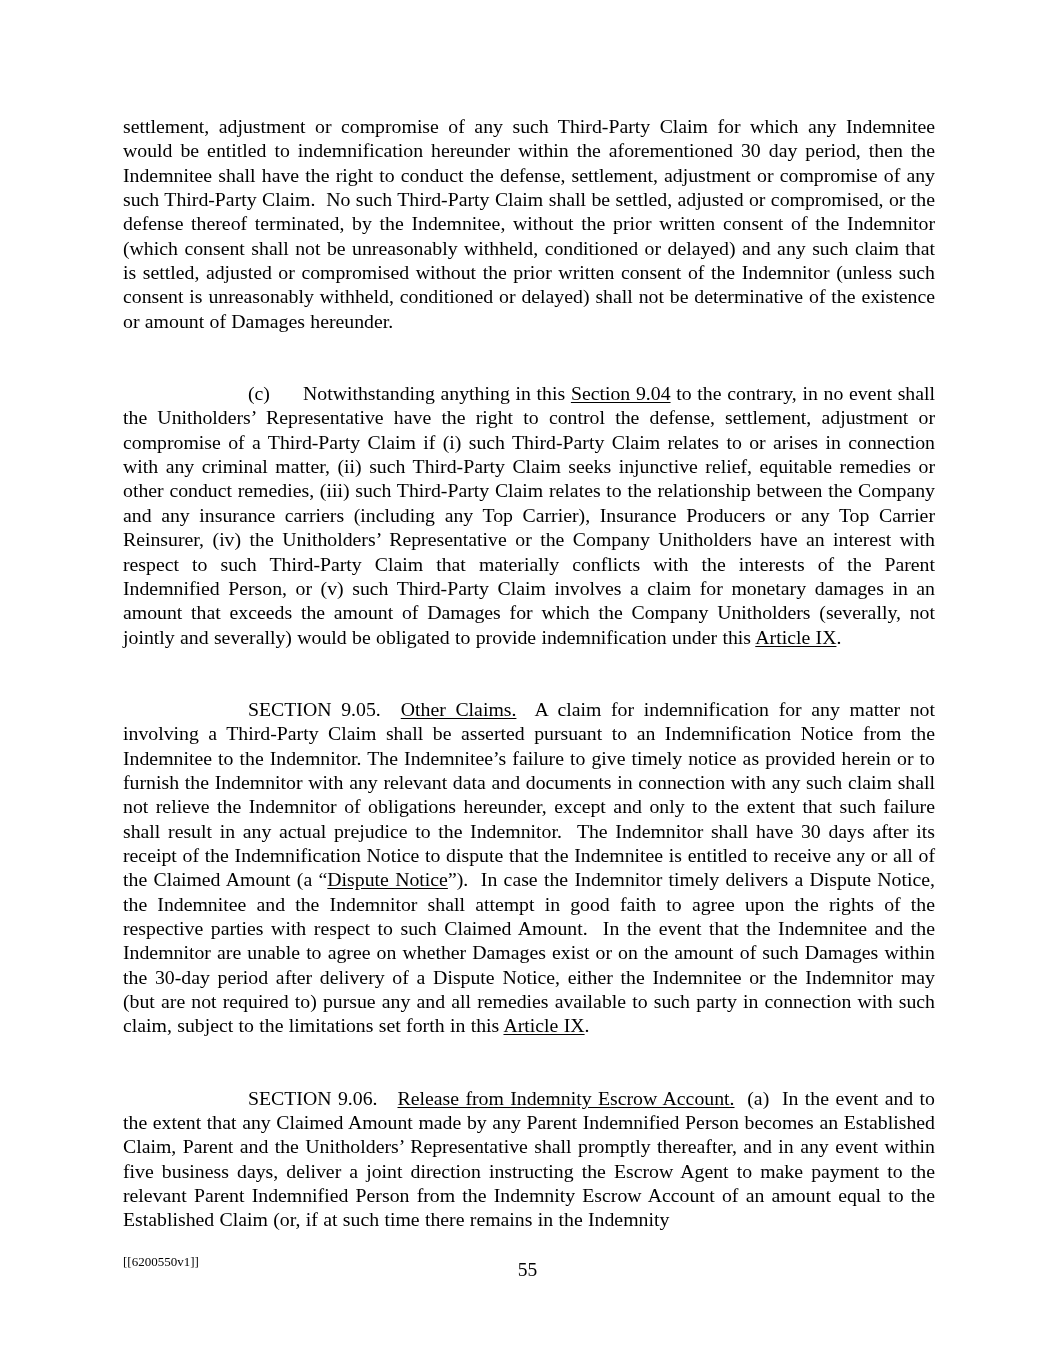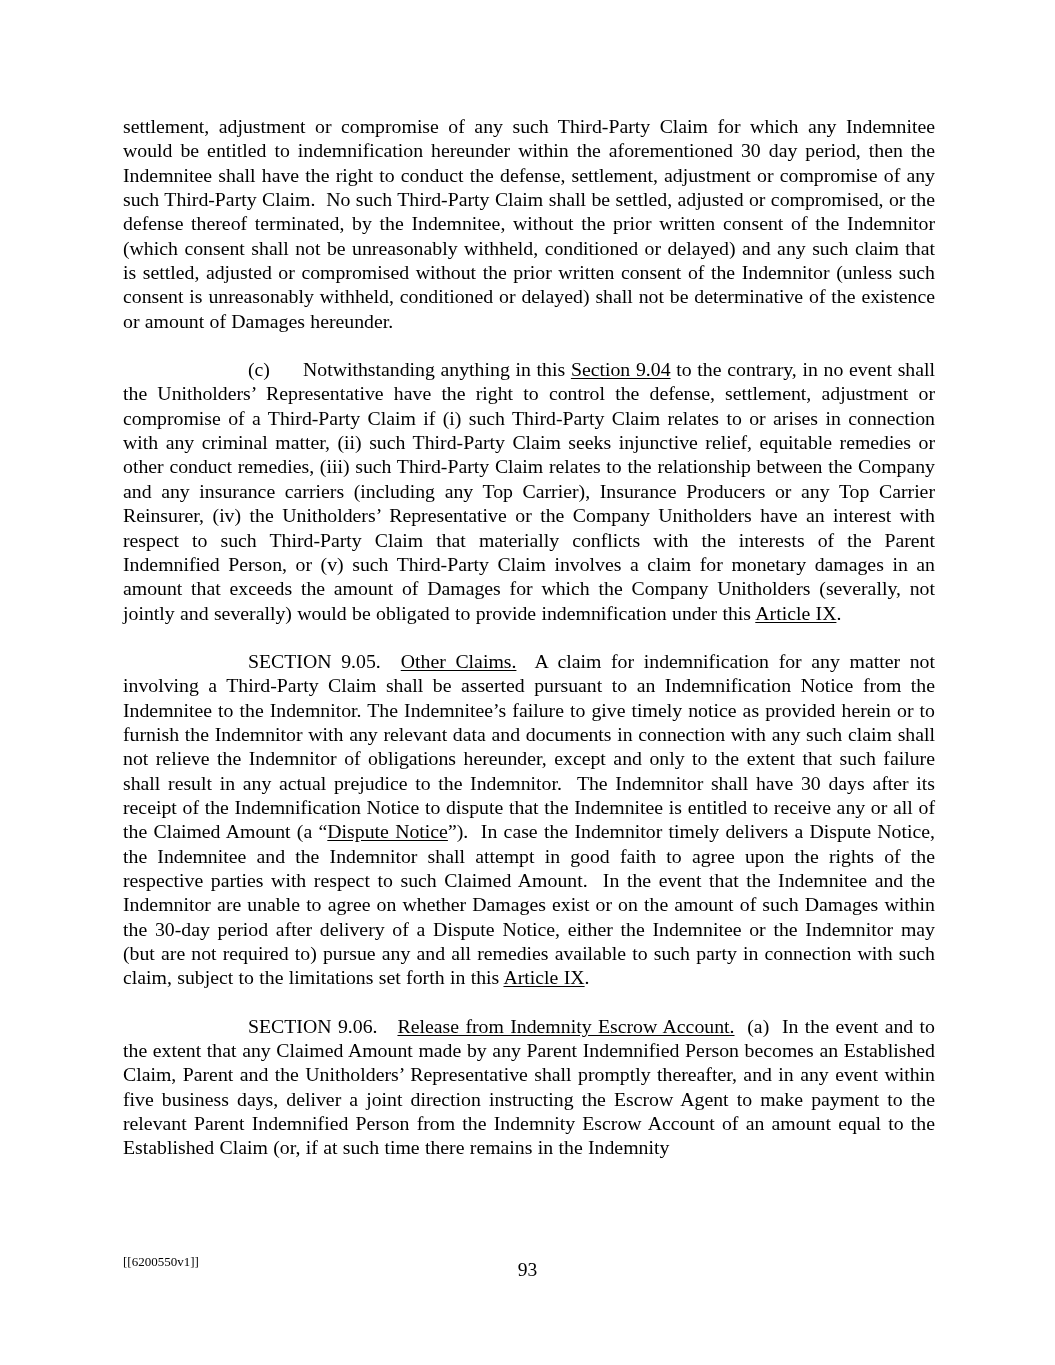--- a/index.html
+++ b/index.html
@@ -23,21 +23,21 @@
     top: 114px;
     width: 812px;
   }
   p.para {
     font-size: 19.8px;
     line-height: 24.35px;
     text-align: justify;
     margin: 0 0 24px 0;
     word-spacing: 0.02em;
   }
-  p.para.indent { text-indent: 125px; }
+  p.para.indent { text-indent: 125px; margin-top: 48px; }
   span.u { text-decoration: underline; text-underline-offset: 2px; }
   span.tab { display: inline-block; }
   .footer-page-number {
     position: absolute;
     top: 1258px;
     left: 0;
     width: 1055px;
     text-align: center;
     font-size: 19.5px;
     line-height: 24px;
@@ -53,15 +53,15 @@
 </head>
 <body>
 
 <div class="page">
   <div class="content">
       <p class="para"><span>settlement, adjustment or compromise of any such Third-Party Claim for which any Indemnitee would be entitled to indemnification hereunder within the aforementioned 30 day period, then the Indemnitee shall have the right to conduct the defense, settlement, adjustment or compromise of any such Third-Party Claim.&nbsp; No such Third-Party Claim shall be settled, adjusted or compromised, or the defense thereof terminated, by the Indemnitee, without the prior written consent of the Indemnitor (which consent shall not be unreasonably withheld, conditioned or delayed) and any such claim that is settled, adjusted or compromised without the prior written consent of the Indemnitor (unless such consent is unreasonably withheld, conditioned or delayed) shall not be determinative of the existence or amount of Damages hereunder.</span></p>
       <p class="para indent"><span>(c)</span><span class="tab" style="width: 33px;"></span><span>Notwithstanding anything in this </span><span class="u">Section 9.04</span><span> to the contrary, in no event shall the Unitholders’ Representative have the right to control the defense, settlement, adjustment or compromise of a Third-Party Claim if (i) such Third-Party Claim relates to or arises in connection with any criminal matter, (ii) such Third-Party Claim seeks injunctive relief, equitable remedies or other conduct remedies, (iii) such Third-Party Claim relates to the relationship between the Company and any insurance carriers (including any Top Carrier), Insurance Producers or any Top Carrier Reinsurer, (iv) the Unitholders’ Representative or the Company Unitholders have an interest with respect to such Third-Party Claim that materially conflicts with the interests of the Parent Indemnified Person, or (v) such Third-Party Claim involves a claim for monetary damages in an amount that exceeds the amount of Damages for which the Company Unitholders (severally, not jointly and severally) would be obligated to provide indemnification under this </span><span class="u">Article IX</span><span>.</span></p>
       <p class="para indent"><span>SECTION 9.05.</span><span class="tab" style="width: 20px;"></span><span class="u">Other Claims.</span><span>&nbsp; A claim for indemnification for any matter not involving a Third-Party Claim shall be asserted pursuant to an Indemnification Notice from the Indemnitee to the Indemnitor. The Indemnitee’s failure to give timely notice as provided herein or to furnish the Indemnitor with any relevant data and documents in connection with any such claim shall not relieve the Indemnitor of obligations hereunder, except and only to the extent that such failure shall result in any actual prejudice to the Indemnitor.&nbsp; The Indemnitor shall have 30 days after its receipt of the Indemnification Notice to dispute that the Indemnitee is entitled to receive any or all of the Claimed Amount (a “</span><span class="u">Dispute Notice</span><span>”).&nbsp; In case the Indemnitor timely delivers a Dispute Notice, the Indemnitee and the Indemnitor shall attempt in good faith to agree upon the rights of the respective parties with respect to such Claimed Amount.&nbsp; In the event that the Indemnitee and the Indemnitor are unable to agree on whether Damages exist or on the amount of such Damages within the 30-day period after delivery of a Dispute Notice, either the Indemnitee or the Indemnitor may (but are not required to) pursue any and all remedies available to such party in connection with such claim, subject to the limitations set forth in this </span><span class="u">Article IX</span><span>.</span></p>
       <p class="para indent"><span>SECTION 9.06.</span><span class="tab" style="width: 20px;"></span><span class="u">Release from Indemnity Escrow Account.</span><span>&nbsp; (a)&nbsp; In the event and to the extent that any Claimed Amount made by any Parent Indemnified Person becomes an Established Claim, Parent and the Unitholders’ Representative shall promptly thereafter, and in any event within five business days, deliver a joint direction instructing the Escrow Agent to make payment to the relevant Parent Indemnified Person from the Indemnity Escrow Account of an amount equal to the Established Claim (or, if at such time there remains in the Indemnity</span></p>
     </div>
-  <div class="footer-page-number">93</div>
+  <div class="footer-page-number">55</div>
   <div class="footer-doc-id">[[6200550v1]]</div>
 </div>
 
 </body></html>

